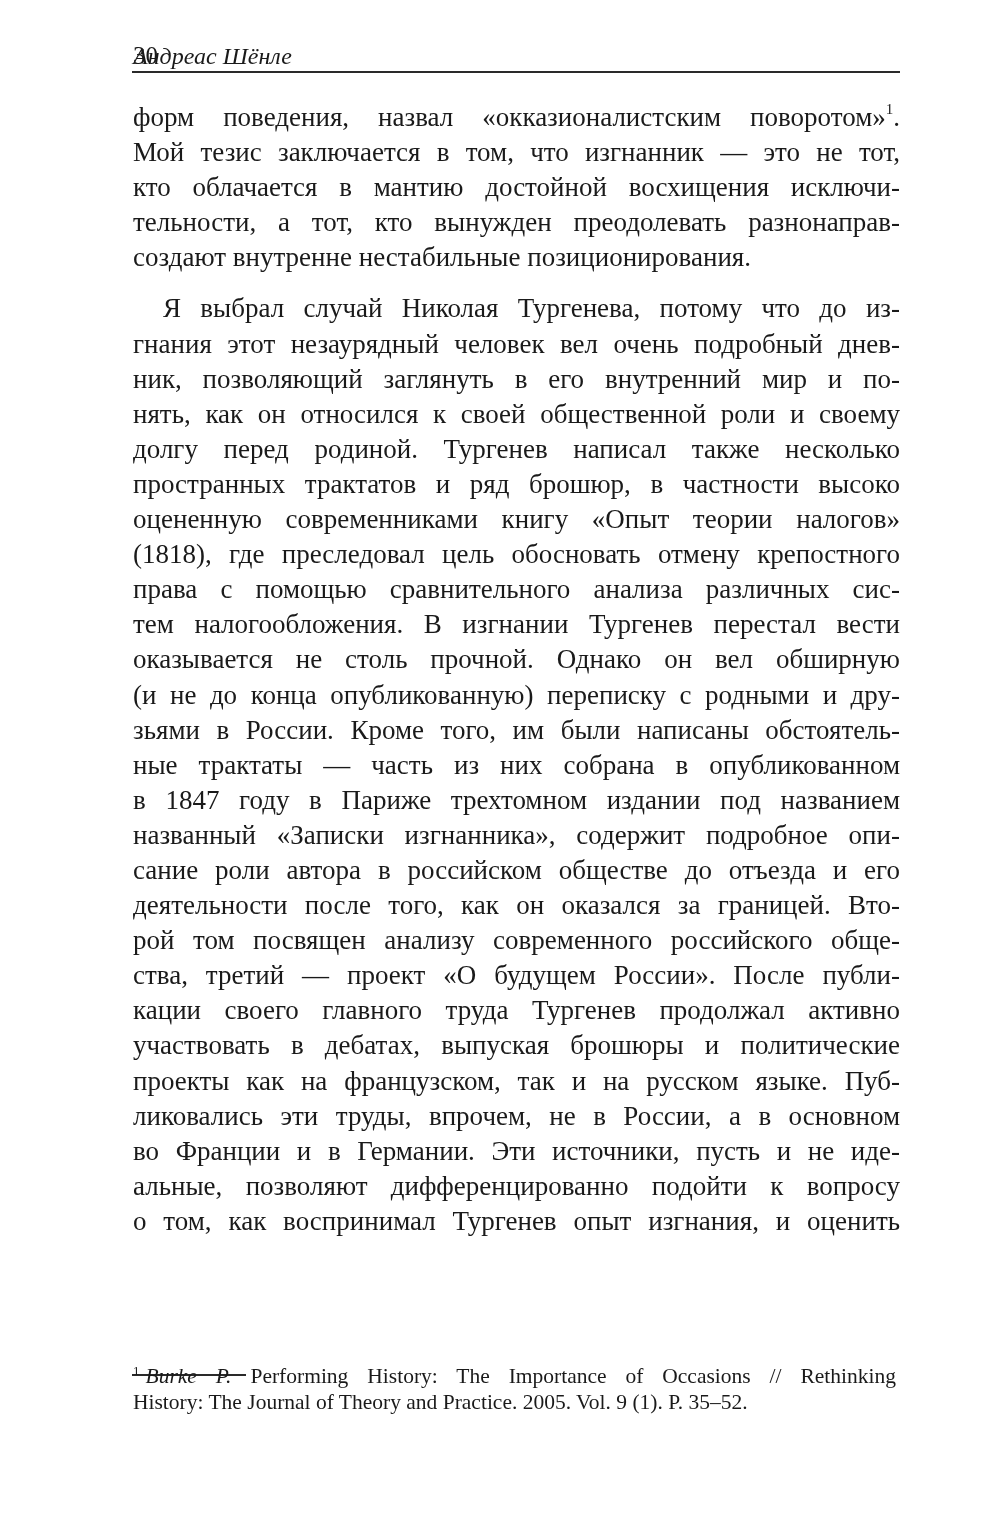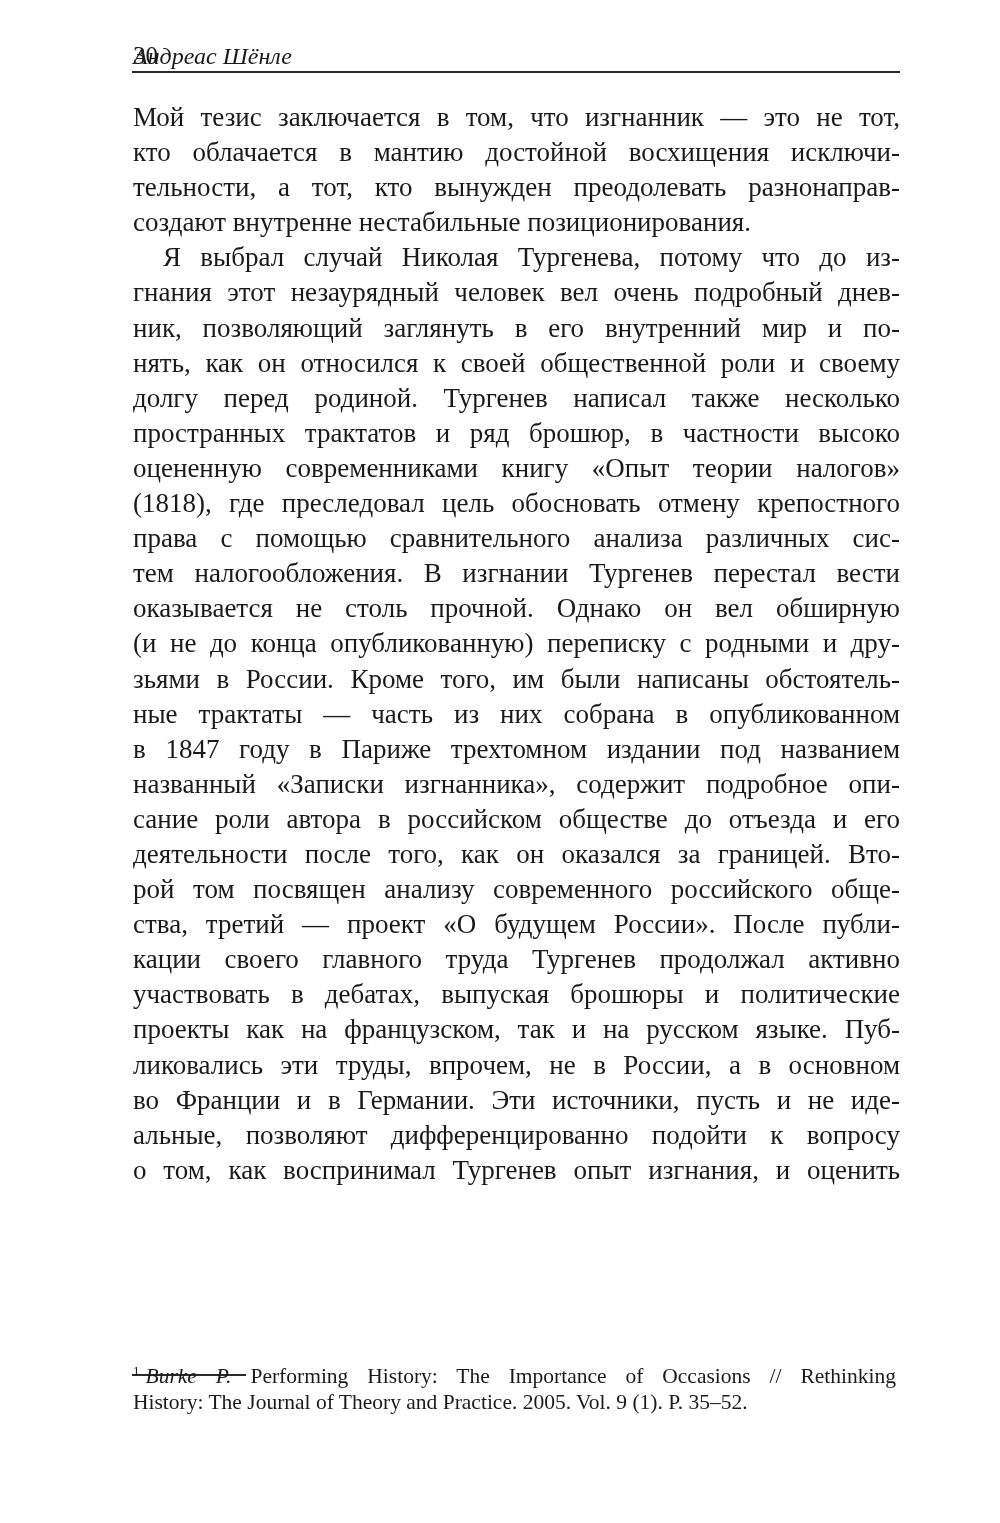--- a/index.html
+++ b/index.html
@@ -5,21 +5,21 @@
   html, body { margin: 0; padding: 0; background: #ffffff; }
   body { width: 1000px; height: 1523px; position: relative; overflow: hidden; color: #1a1a1a; }
   .page { position: absolute; left: 0; top: 0; width: 1000px; height: 1523px; background: #ffffff; }
   .running-head { position: absolute; left: 133px; top: 38px; width: 767px; height: 30px; font-family: "Liberation Serif", "DejaVu Serif", serif; }
   .page-number { position: absolute; left: 0; top: 4px; font-size: 25px; line-height: 28px; }
   .running-title { position: absolute; left: 0; right: 0; top: 4px; text-align: left; font-style: italic; font-size: 24px; line-height: 28px; }
   .header-rule { position: absolute; left: 132px; top: 71px; width: 768px; height: 2px; background: #2a2a2a; }
   .body-text { position: absolute; left: 133px; top: 100px; width: 767px; font-family: "Liberation Serif", "DejaVu Serif", serif; font-size: 27px; }
   .line { display: block; height: 35.1px; line-height: 35.1px; white-space: nowrap; text-align: justify; text-align-last: justify; overflow: visible; }
   .line.last { text-align-last: left; }
-  .line.indent { padding-left: 30px; }
+  .line.indent { padding-left: 30px; margin-top: 16px; }
   sup.fnref { font-size: 15px; line-height: 0; vertical-align: 12px; }
   .footnote-rule { position: absolute; left: 132px; top: 1374px; width: 114px; height: 1.5px; background: #2a2a2a; }
   .footnotes { position: absolute; left: 133px; top: 1363px; width: 763px; font-family: "Liberation Serif", "DejaVu Serif", serif; font-size: 21.5px; }
   .fn-line { display: block; height: 26px; line-height: 26px; white-space: nowrap; text-align: justify; text-align-last: justify; }
   .fn-line.last { text-align-last: left; }
   .fn-num { font-size: 13px; vertical-align: 8px; line-height: 0; margin-right: 6px; }
   .fn-author { font-style: italic; }
 </style>
 </head>
 <body>
@@ -28,20 +28,21 @@
 
   <div class="running-head">
     <span class="page-number">30</span>
     <div class="running-title">Андреас Шёнле</div>
   </div>
   <div class="header-rule"></div>
 
   <div class="body-text">
 
     <div>
+      <span class="line"><span>форм поведения, назвал «окказионалистским поворотом»</span><sup class="fnref">1</sup><span>.</span></span>
       <span class="line">Мой тезис заключается в том, что изгнанник — это не тот,</span>
       <span class="line">кто облачается в мантию достойной восхищения исключи-</span>
       <span class="line">тельности, а тот, кто вынужден преодолевать разнонаправ-</span>
       <span class="line last">создают внутренне нестабильные позиционирования.</span>
     </div>
 
     <div>
       <span class="line indent">Я выбрал случай Николая Тургенева, потому что до из-</span>
       <span class="line">гнания этот незаурядный человек вел очень подробный днев-</span>
       <span class="line">ник, позволяющий заглянуть в его внутренний мир и по-</span>

